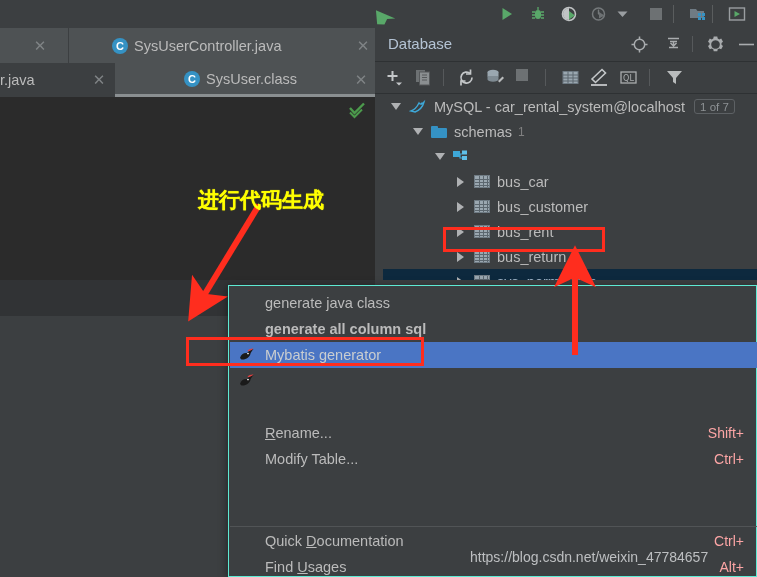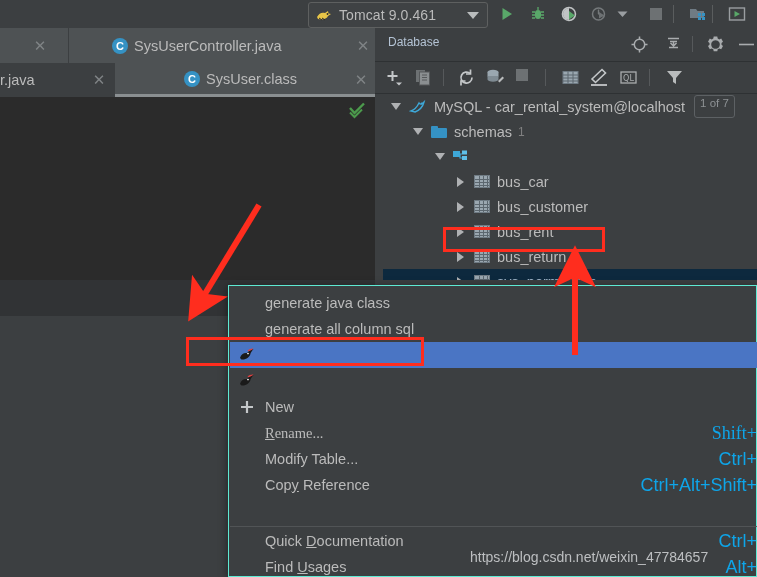--- a/index.html
+++ b/index.html
@@ -117,21 +117,21 @@
   .db-panel {
     position: absolute; left: 375px; top: 28px; width: 382px; height: 252px;
     background: #3c3f41;
   }
   .db-header {
     position: absolute; left: 0; top: 0; width: 382px; height: 33px;
     border-bottom: 1px solid #2e3133;
   }
   .db-title {
     position: absolute; left: 13px; top: 7px;
-    color: #b4c3d4; font-size: 12px;
+    color: #b4c3d4; font-size: 15px;
   }
   .db-hdr-icon {
     position: absolute; top: 7px; width: 19px; height: 19px;
   }
   .db-hdr-sep {
     position: absolute; top: 8px; width: 1px; height: 16px; background: #56595b;
   }
   .db-toolbar {
     position: absolute; left: 0; top: 33px; width: 382px; height: 32px;
     border-bottom: 1px solid #2e3133;
@@ -163,21 +163,21 @@
     border-top: 5.5px solid transparent; border-bottom: 5.5px solid transparent;
     border-left: 7px solid #afb1b3;
   }
   .tree-label {
     color: #bbbbbb; font-size: 14.5px; margin-left: 7px; white-space: nowrap;
   }
   .tree-sub {
     color: #808080; font-size: 12px; margin-left: 6px;
   }
   .badge-1of7 {
-    margin-left: 9px; padding: 1px 5px 8px 5px;
+    margin-left: 9px; padding: 1px 5px 0 5px;
     border: 1px solid #5d6164; border-radius: 3px;
     color: #8d9194; font-size: 11.5px; white-space: nowrap; flex: 0 0 auto;
   }
   .ic-table {
     width: 16px; height: 13px; flex: 0 0 auto;
     background: #9aa7b0;
     border: 1px solid #6f7b84;
     box-sizing: border-box;
     position: relative; overflow: hidden;
   }
@@ -224,22 +224,22 @@
   .ctx-ico {
     position: absolute; left: 8px; width: 18px; height: 18px;
     display: flex; align-items: center; justify-content: center;
   }
   .ctx-label {
     position: absolute; left: 35px;
     color: #bbbbbb; font-size: 14.5px; white-space: nowrap;
   }
   .ctx-item.highlight .ctx-label { color: #c9cdd0; }
   .ctx-accel {
-    position: absolute; right: 0px;
-    color: #0ea5e9; font-size: 18px; white-space: nowrap;
+    position: absolute; right: 13px;
+    color: #fca5a5; font-size: 14px; white-space: nowrap;
   }
   .ctx-sep {
     position: absolute; left: 1px; width: 527px; height: 1px; background: #515456;
   }
   .u { text-decoration: underline; }
 
   
   .anno-text {
     position: absolute;
     color: #ffff00;
@@ -268,31 +268,20 @@
 <div id="app">
 
   <div class="toolbar">
 
     <div class="tb-arrow-green">
       <svg width="26" height="24" viewBox="0 0 26 24">
         <path d="M3 20 L5.5 6 L22 19 L14 17.5 L10 22 Z" fill="#59a869" transform="rotate(-15 13 13)"></path>
       </svg>
     </div>
 
-    <div class="run-config">
-      <span class="cat-icon">
-        <svg width="18" height="16" viewBox="0 0 18 16">
-          <path d="M2 10 C4 6, 7 5, 10 6 L13 4 L13.5 6.5 L16 7 L13 9 C12 12, 7 13, 3 12 Z" fill="#e8c547"></path>
-          <path d="M4 11 L7 13 M7 11 L10 13" stroke="#2b2b2b" stroke-width="1"></path>
-          <circle cx="12.5" cy="7" r=".9" fill="#2b2b2b"></circle>
-        </svg>
-      </span>
-      <span class="rc-label">Tomcat 9.0.461</span>
-      <span class="rc-caret"></span>
-    </div>
 
     <div class="tb-icon" style="left:496px">
       <svg width="16" height="16" viewBox="0 0 16 16">
           <path d="M3.5 2 L13 8 L3.5 14 Z" fill="#59a869"></path>
         </svg>
     </div>
     <div class="tb-icon" style="left:527px">
       <svg width="16" height="16" viewBox="0 0 16 16">
         <rect x="5" y="4" width="6" height="9" rx="3" fill="#59a869"></rect>
         <path d="M2 6 H5 M2 9 H5 M2 12 H5 M11 6 H14 M11 9 H14 M11 12 H14 M8 1 V4" stroke="#59a869" stroke-width="1.3"></path>
@@ -538,67 +527,56 @@
       </div>
     </div>
   </div>
 
   <div class="ctx-menu">
 
     <div class="ctx-item" style="top:4px;">
       <span class="ctx-label">generate java class</span>
     </div>
 
-    <div class="ctx-item" style="top:30px;">
+    <div class="ctx-item" style="top:30px;font-weight:bold;">
       <span class="ctx-label">generate all column sql</span>
     </div>
 
     <div class="ctx-item highlight" style="top:56px;">
       <span class="ctx-ico">
         <svg width="18" height="18" viewBox="0 0 18 18">
           <path d="M2 12 C3 8, 6 6.5, 9 7 C11 5, 13 3.5, 15.5 3 C14 5, 13 6, 12.5 7.5 C12 11, 8 14, 3.5 13.5 Z" fill="#1a1a1a"></path>
           <path d="M9.5 4.5 C11 3, 13.5 2.2, 15.5 2.5 C14 4, 12 4.8, 10.5 5.2 Z" fill="#e04040"></path>
           <circle cx="10" cy="7.5" r=".85" fill="#ffffff"></circle>
         </svg>
       </span>
+      <span class="ctx-label">Mybatis generator</span>
     </div>
 
     <div class="ctx-item" style="top:82px;">
       <span class="ctx-ico">
         <svg width="18" height="18" viewBox="0 0 18 18">
           <path d="M2 12 C3 8, 6 6.5, 9 7 C11 5, 13 3.5, 15.5 3 C14 5, 13 6, 12.5 7.5 C12 11, 8 14, 3.5 13.5 Z" fill="#1a1a1a"></path>
           <path d="M9.5 4.5 C11 3, 13.5 2.2, 15.5 2.5 C14 4, 12 4.8, 10.5 5.2 Z" fill="#e04040"></path>
           <circle cx="10" cy="7.5" r=".85" fill="#ffffff"></circle>
         </svg>
       </span>
     </div>
 
-    <div class="ctx-item" style="top:108px;">
-      <span class="ctx-ico">
-        <svg width="16" height="16" viewBox="0 0 16 16">
-          <path d="M8 2 V14 M2 8 H14" stroke="#c4c7c9" stroke-width="2.2"></path>
-        </svg>
-      </span>
-      <span class="ctx-label">New</span>
-    </div>
-
-    <div class="ctx-item" style="top:134px;font-family:Liberation Serif, serif;">
+
+    <div class="ctx-item" style="top:134px;">
       <span class="ctx-label"><span class="u">R</span><span>ename...</span></span>
       <span class="ctx-accel">Shift+</span>
     </div>
 
     <div class="ctx-item" style="top:160px;">
       <span class="ctx-label">Modify Table...</span>
       <span class="ctx-accel">Ctrl+</span>
     </div>
 
-    <div class="ctx-item" style="top:186px;">
-      <span class="ctx-label">Cop<span class="u">y</span> Reference</span>
-      <span class="ctx-accel">Ctrl+Alt+Shift+</span>
-    </div>
 
 
     <div class="ctx-sep" style="top:240px;"></div>
 
     <div class="ctx-item" style="top:242px;">
       <span class="ctx-label">Quick <span class="u">D</span>ocumentation</span>
       <span class="ctx-accel">Ctrl+</span>
     </div>
 
     <div class="ctx-item" style="top:268px;">
@@ -615,16 +593,17 @@
     </defs>
 
     <line x1="259" y1="205" x2="200" y2="302" stroke="#ff2d1e" stroke-width="6" marker-end="url(#ah)"></line>
 
     <line x1="575" y1="355" x2="575" y2="268" stroke="#ff2d1e" stroke-width="6" marker-end="url(#ah)"></line>
   </svg>
 
   <div class="red-box" style="left:443px; top:227px; width:162px; height:25px;"></div>
   <div class="red-box" style="left:186px; top:337px; width:238px; height:29px;"></div>
 
+  <div class="anno-text" style="left:198px; top:186px;">进行代码生成</div>
 
   <div class="watermark">https://blog.csdn.net/weixin_47784657</div>
 
 </div>
 
 </body></html>

